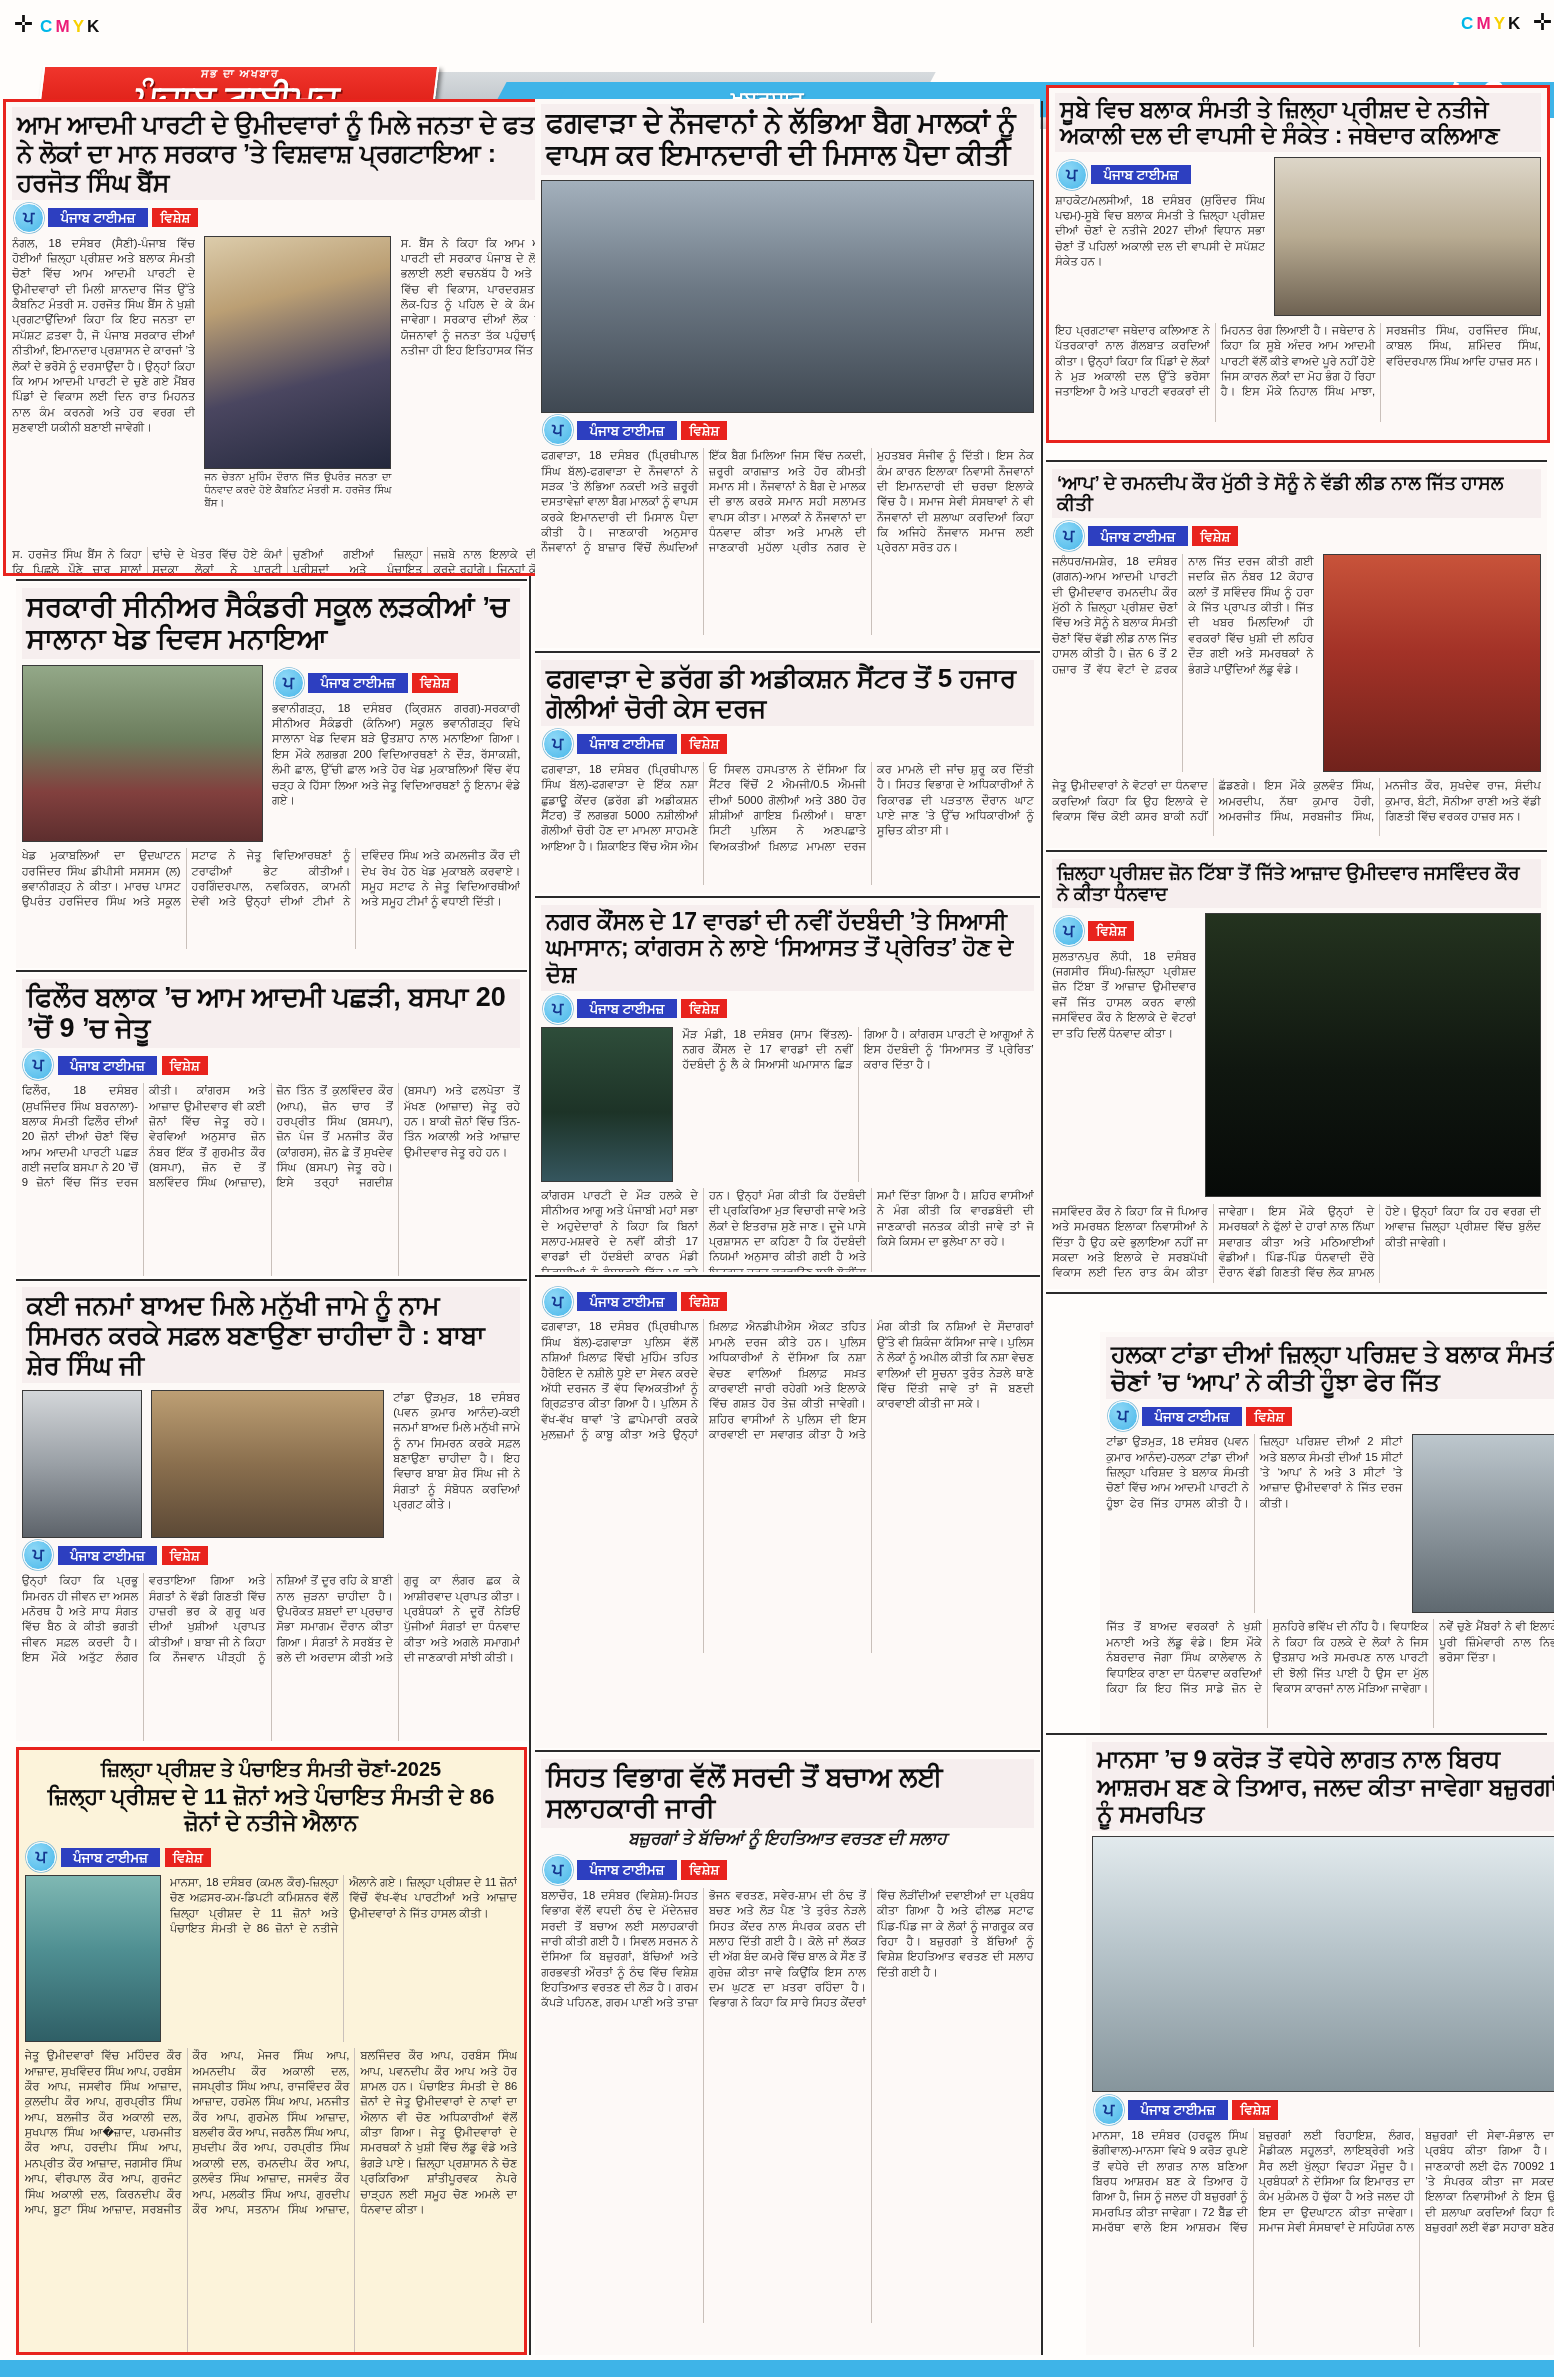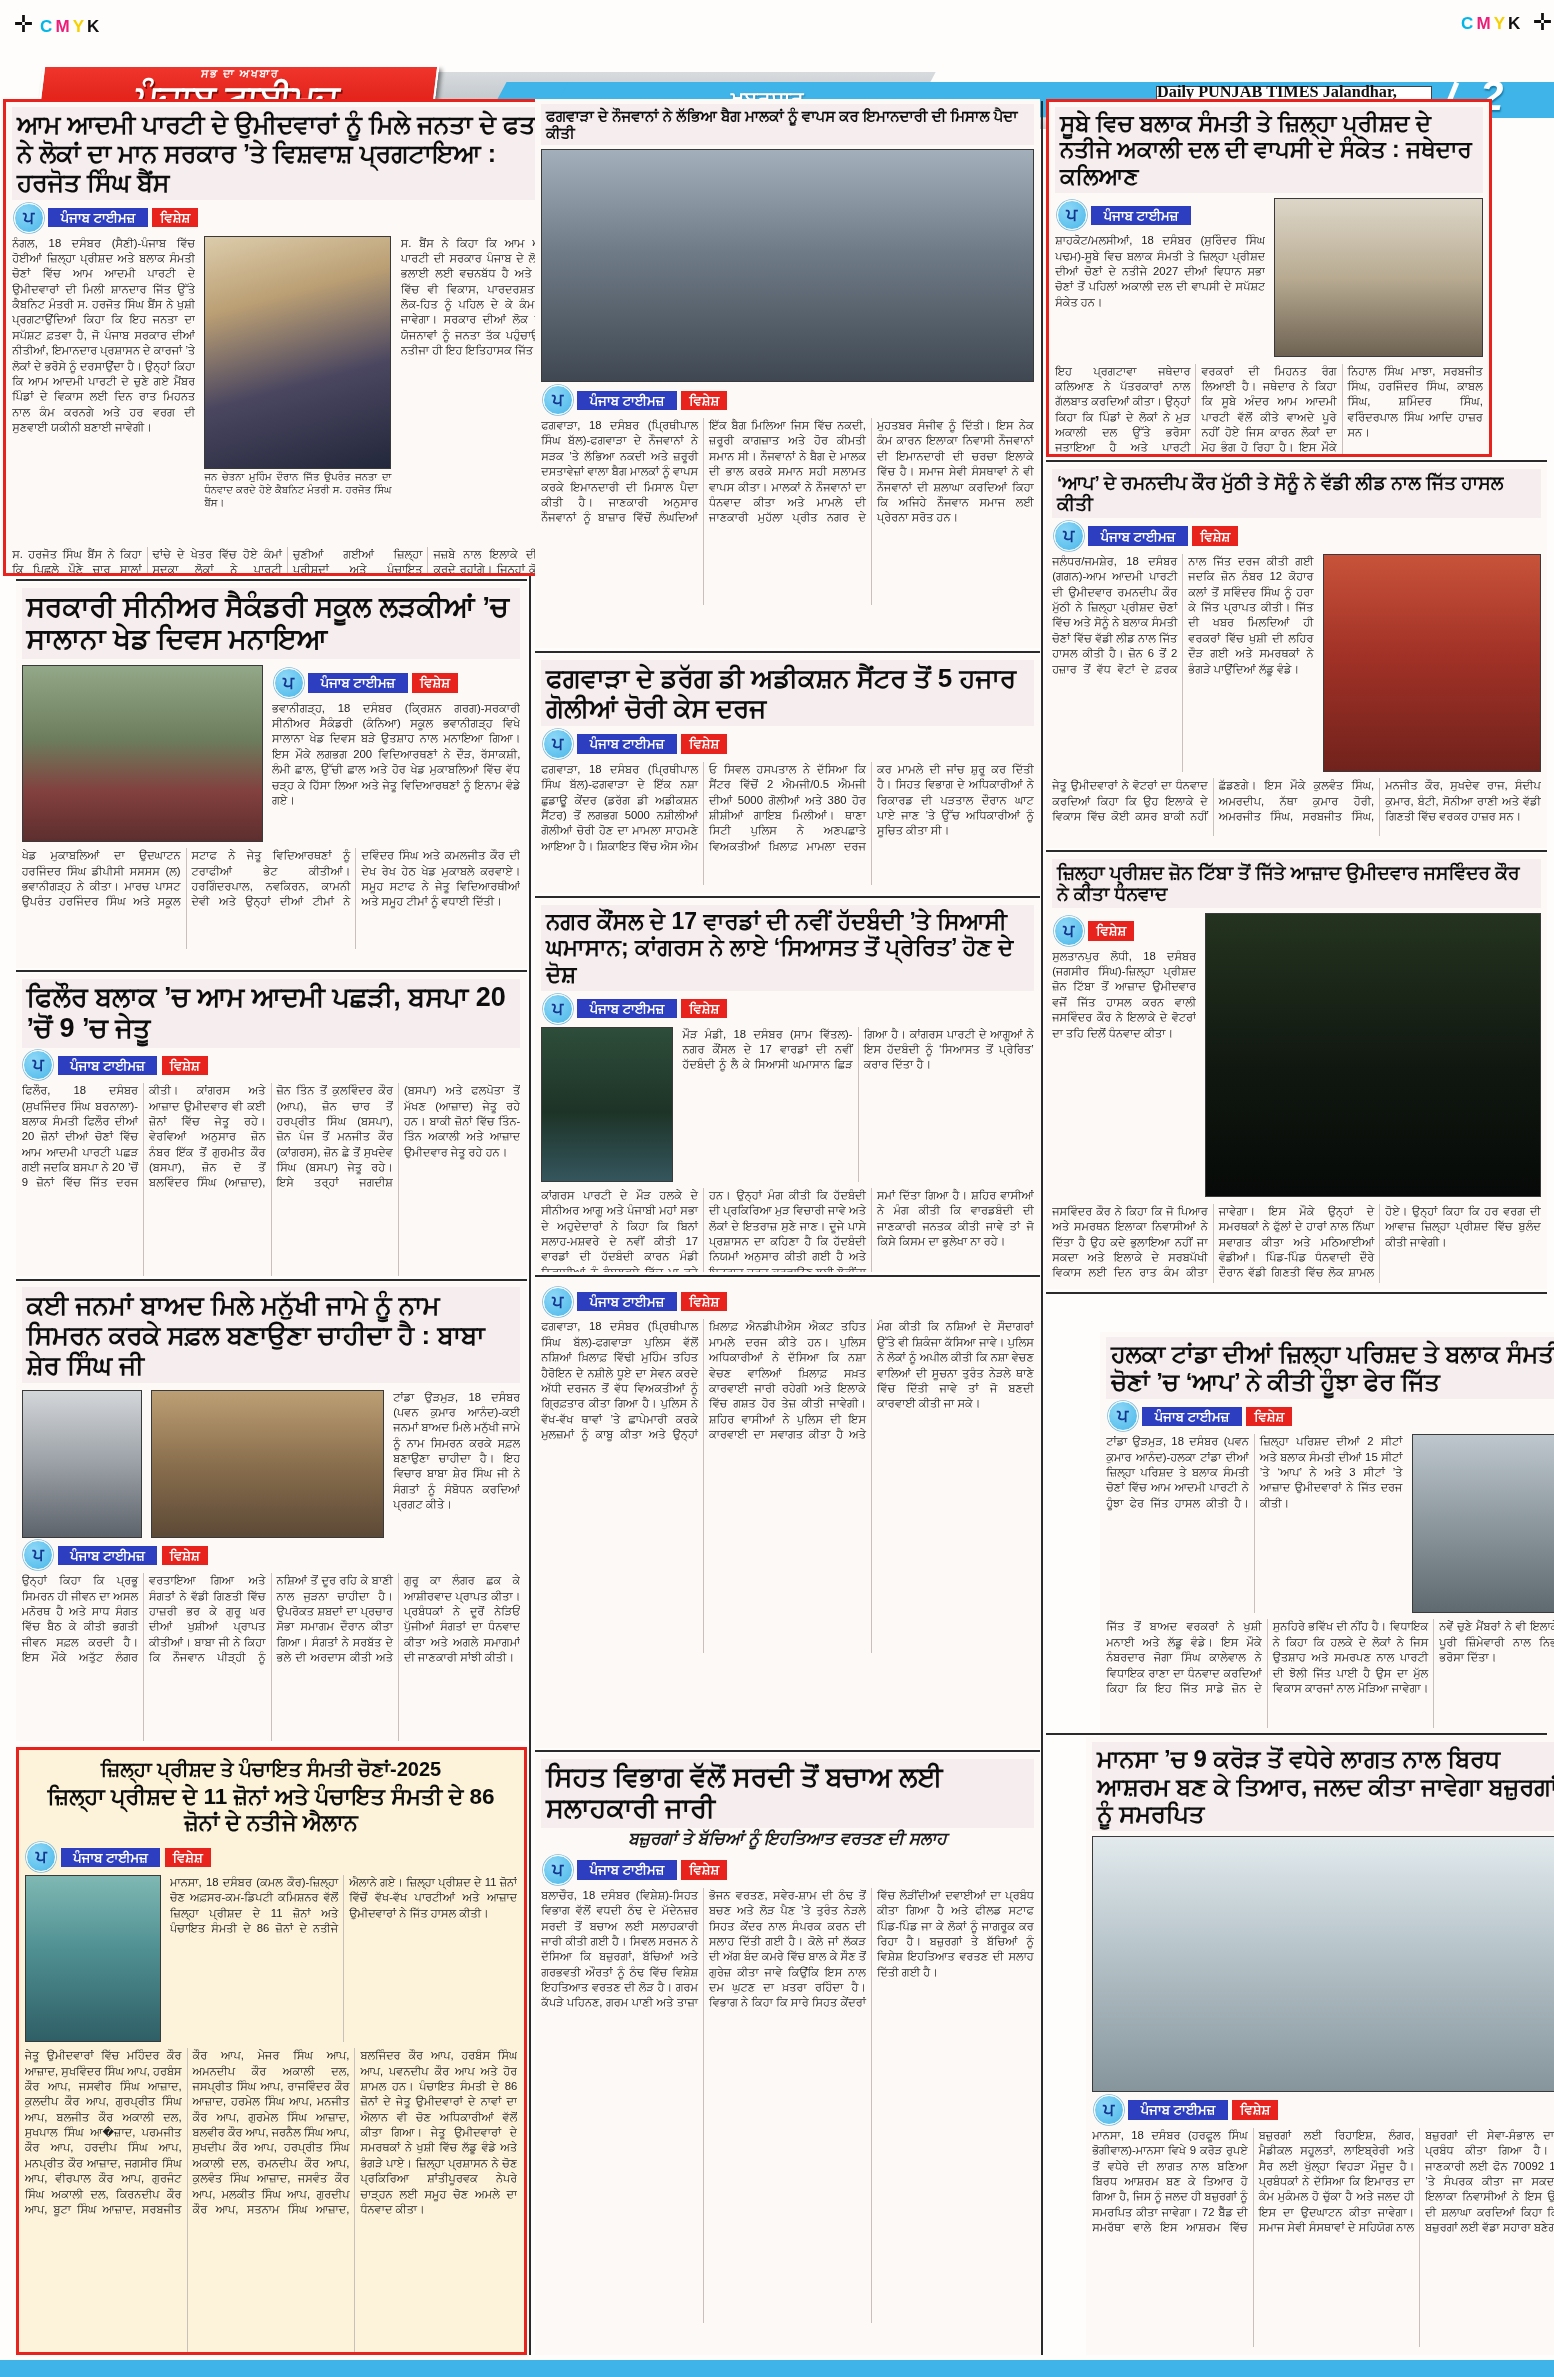--- a/index.html
+++ b/index.html
@@ -163,21 +163,21 @@
       <div class="sp-chip">ਵਿਸ਼ੇਸ਼</div>
     </div>
     <div class="row">
       <div class="ph p-official" style="width:136px;height:167px;"></div>
       <div class="bd" style="flex:1;height:167px;columns:2;">ਮਾਨਸਾ, 18 ਦਸੰਬਰ (ਕਮਲ ਕੌਰ)-ਜ਼ਿਲ੍ਹਾ ਚੋਣ ਅਫ਼ਸਰ-ਕਮ-ਡਿਪਟੀ ਕਮਿਸ਼ਨਰ ਵੱਲੋਂ ਜ਼ਿਲ੍ਹਾ ਪ੍ਰੀਸ਼ਦ ਦੇ 11 ਜ਼ੋਨਾਂ ਅਤੇ ਪੰਚਾਇਤ ਸੰਮਤੀ ਦੇ 86 ਜ਼ੋਨਾਂ ਦੇ ਨਤੀਜੇ ਐਲਾਨੇ ਗਏ। ਜ਼ਿਲ੍ਹਾ ਪ੍ਰੀਸ਼ਦ ਦੇ 11 ਜ਼ੋਨਾਂ ਵਿੱਚੋਂ ਵੱਖ-ਵੱਖ ਪਾਰਟੀਆਂ ਅਤੇ ਆਜ਼ਾਦ ਉਮੀਦਵਾਰਾਂ ਨੇ ਜਿੱਤ ਹਾਸਲ ਕੀਤੀ।</div>
     </div>
     <div class="bd" style="margin-top:6.2px;height:311px;columns:3;">ਜੇਤੂ ਉਮੀਦਵਾਰਾਂ ਵਿੱਚ ਮਹਿੰਦਰ ਕੌਰ ਆਜ਼ਾਦ, ਸੁਖਵਿੰਦਰ ਸਿੰਘ ਆਪ, ਹਰਬੰਸ ਕੌਰ ਆਪ, ਜਸਵੀਰ ਸਿੰਘ ਆਜ਼ਾਦ, ਕੁਲਦੀਪ ਕੌਰ ਆਪ, ਗੁਰਪ੍ਰੀਤ ਸਿੰਘ ਆਪ, ਬਲਜੀਤ ਕੌਰ ਅਕਾਲੀ ਦਲ, ਸੁਖਪਾਲ ਸਿੰਘ ਆ�ਜ਼ਾਦ, ਪਰਮਜੀਤ ਕੌਰ ਆਪ, ਹਰਦੀਪ ਸਿੰਘ ਆਪ, ਮਨਪ੍ਰੀਤ ਕੌਰ ਆਜ਼ਾਦ, ਜਗਸੀਰ ਸਿੰਘ ਆਪ, ਵੀਰਪਾਲ ਕੌਰ ਆਪ, ਗੁਰਜੰਟ ਸਿੰਘ ਅਕਾਲੀ ਦਲ, ਕਿਰਨਦੀਪ ਕੌਰ ਆਪ, ਬੂਟਾ ਸਿੰਘ ਆਜ਼ਾਦ, ਸਰਬਜੀਤ ਕੌਰ ਆਪ, ਮੇਜਰ ਸਿੰਘ ਆਪ, ਅਮਨਦੀਪ ਕੌਰ ਅਕਾਲੀ ਦਲ, ਜਸਪ੍ਰੀਤ ਸਿੰਘ ਆਪ, ਰਾਜਵਿੰਦਰ ਕੌਰ ਆਜ਼ਾਦ, ਹਰਮੇਲ ਸਿੰਘ ਆਪ, ਮਨਜੀਤ ਕੌਰ ਆਪ, ਗੁਰਮੇਲ ਸਿੰਘ ਆਜ਼ਾਦ, ਬਲਵੀਰ ਕੌਰ ਆਪ, ਜਰਨੈਲ ਸਿੰਘ ਆਪ, ਸੁਖਦੀਪ ਕੌਰ ਆਪ, ਹਰਪ੍ਰੀਤ ਸਿੰਘ ਅਕਾਲੀ ਦਲ, ਰਮਨਦੀਪ ਕੌਰ ਆਪ, ਕੁਲਵੰਤ ਸਿੰਘ ਆਜ਼ਾਦ, ਜਸਵੰਤ ਕੌਰ ਆਪ, ਮਲਕੀਤ ਸਿੰਘ ਆਪ, ਗੁਰਦੀਪ ਕੌਰ ਆਪ, ਸਤਨਾਮ ਸਿੰਘ ਆਜ਼ਾਦ, ਬਲਜਿੰਦਰ ਕੌਰ ਆਪ, ਹਰਬੰਸ ਸਿੰਘ ਆਪ, ਪਵਨਦੀਪ ਕੌਰ ਆਪ ਅਤੇ ਹੋਰ ਸ਼ਾਮਲ ਹਨ। ਪੰਚਾਇਤ ਸੰਮਤੀ ਦੇ 86 ਜ਼ੋਨਾਂ ਦੇ ਜੇਤੂ ਉਮੀਦਵਾਰਾਂ ਦੇ ਨਾਵਾਂ ਦਾ ਐਲਾਨ ਵੀ ਚੋਣ ਅਧਿਕਾਰੀਆਂ ਵੱਲੋਂ ਕੀਤਾ ਗਿਆ। ਜੇਤੂ ਉਮੀਦਵਾਰਾਂ ਦੇ ਸਮਰਥਕਾਂ ਨੇ ਖੁਸ਼ੀ ਵਿੱਚ ਲੱਡੂ ਵੰਡੇ ਅਤੇ ਭੰਗੜੇ ਪਾਏ। ਜ਼ਿਲ੍ਹਾ ਪ੍ਰਸ਼ਾਸਨ ਨੇ ਚੋਣ ਪ੍ਰਕਿਰਿਆ ਸ਼ਾਂਤੀਪੂਰਵਕ ਨੇਪਰੇ ਚਾੜ੍ਹਨ ਲਈ ਸਮੂਹ ਚੋਣ ਅਮਲੇ ਦਾ ਧੰਨਵਾਦ ਕੀਤਾ।</div>
   </div>
 
   <div class="art" style="left:535px;top:99px;width:505px;height:549px;">
-    <div class="hl" style="font-size:15px;">ਫਗਵਾੜਾ ਦੇ ਨੌਜਵਾਨਾਂ ਨੇ ਲੱਭਿਆ ਬੈਗ ਮਾਲਕਾਂ ਨੂੰ ਵਾਪਸ ਕਰ ਇਮਾਨਦਾਰੀ ਦੀ ਮਿਸਾਲ ਪੈਦਾ ਕੀਤੀ</div>
+    <div class="hl" style="font-size:28px;">ਫਗਵਾੜਾ ਦੇ ਨੌਜਵਾਨਾਂ ਨੇ ਲੱਭਿਆ ਬੈਗ ਮਾਲਕਾਂ ਨੂੰ ਵਾਪਸ ਕਰ ਇਮਾਨਦਾਰੀ ਦੀ ਮਿਸਾਲ ਪੈਦਾ ਕੀਤੀ</div>
     <div class="ph p-bag" style="width:100%;height:233px;margin-top:4.7px;"></div>
     <div class="byline">
       <div class="pt-ic">ਪ</div>
       <div class="pt-chip">ਪੰਜਾਬ ਟਾਈਮਜ਼</div>
       <div class="sp-chip">ਵਿਸ਼ੇਸ਼</div>
     </div>
     <div class="bd" style="height:187px;columns:3;">ਫਗਵਾੜਾ, 18 ਦਸੰਬਰ (ਪ੍ਰਿਥੀਪਾਲ ਸਿੰਘ ਬੱਲ)-ਫਗਵਾੜਾ ਦੇ ਨੌਜਵਾਨਾਂ ਨੇ ਸੜਕ ’ਤੇ ਲੱਭਿਆ ਨਕਦੀ ਅਤੇ ਜ਼ਰੂਰੀ ਦਸਤਾਵੇਜ਼ਾਂ ਵਾਲਾ ਬੈਗ ਮਾਲਕਾਂ ਨੂੰ ਵਾਪਸ ਕਰਕੇ ਇਮਾਨਦਾਰੀ ਦੀ ਮਿਸਾਲ ਪੈਦਾ ਕੀਤੀ ਹੈ। ਜਾਣਕਾਰੀ ਅਨੁਸਾਰ ਨੌਜਵਾਨਾਂ ਨੂੰ ਬਾਜ਼ਾਰ ਵਿੱਚੋਂ ਲੰਘਦਿਆਂ ਇੱਕ ਬੈਗ ਮਿਲਿਆ ਜਿਸ ਵਿੱਚ ਨਕਦੀ, ਜ਼ਰੂਰੀ ਕਾਗਜ਼ਾਤ ਅਤੇ ਹੋਰ ਕੀਮਤੀ ਸਮਾਨ ਸੀ। ਨੌਜਵਾਨਾਂ ਨੇ ਬੈਗ ਦੇ ਮਾਲਕ ਦੀ ਭਾਲ ਕਰਕੇ ਸਮਾਨ ਸਹੀ ਸਲਾਮਤ ਵਾਪਸ ਕੀਤਾ। ਮਾਲਕਾਂ ਨੇ ਨੌਜਵਾਨਾਂ ਦਾ ਧੰਨਵਾਦ ਕੀਤਾ ਅਤੇ ਮਾਮਲੇ ਦੀ ਜਾਣਕਾਰੀ ਮੁਹੱਲਾ ਪ੍ਰੀਤ ਨਗਰ ਦੇ ਮੁਹਤਬਰ ਸੰਜੀਵ ਨੂੰ ਦਿੱਤੀ। ਇਸ ਨੇਕ ਕੰਮ ਕਾਰਨ ਇਲਾਕਾ ਨਿਵਾਸੀ ਨੌਜਵਾਨਾਂ ਦੀ ਇਮਾਨਦਾਰੀ ਦੀ ਚਰਚਾ ਇਲਾਕੇ ਵਿੱਚ ਹੈ। ਸਮਾਜ ਸੇਵੀ ਸੰਸਥਾਵਾਂ ਨੇ ਵੀ ਨੌਜਵਾਨਾਂ ਦੀ ਸ਼ਲਾਘਾ ਕਰਦਿਆਂ ਕਿਹਾ ਕਿ ਅਜਿਹੇ ਨੌਜਵਾਨ ਸਮਾਜ ਲਈ ਪ੍ਰੇਰਨਾ ਸਰੋਤ ਹਨ।</div>
   </div>
 
   <div class="hrule" style="left:535px;top:651px;width:505px;"></div>
@@ -225,21 +225,21 @@
     <div class="hl" style="font-size:27px;">ਸਿਹਤ ਵਿਭਾਗ ਵੱਲੋਂ ਸਰਦੀ ਤੋਂ ਬਚਾਅ ਲਈ ਸਲਾਹਕਾਰੀ ਜਾਰੀ</div>
     <div class="sub">ਬਜ਼ੁਰਗਾਂ ਤੇ ਬੱਚਿਆਂ ਨੂੰ ਇਹਤਿਆਤ ਵਰਤਣ ਦੀ ਸਲਾਹ</div>
     <div class="byline">
       <div class="pt-ic">ਪ</div>
       <div class="pt-chip">ਪੰਜਾਬ ਟਾਈਮਜ਼</div>
       <div class="sp-chip">ਵਿਸ਼ੇਸ਼</div>
     </div>
     <div class="bd" style="height:435px;columns:3;">ਬਲਾਚੌਰ, 18 ਦਸੰਬਰ (ਵਿਸ਼ੇਸ਼)-ਸਿਹਤ ਵਿਭਾਗ ਵੱਲੋਂ ਵਧਦੀ ਠੰਢ ਦੇ ਮੱਦੇਨਜ਼ਰ ਸਰਦੀ ਤੋਂ ਬਚਾਅ ਲਈ ਸਲਾਹਕਾਰੀ ਜਾਰੀ ਕੀਤੀ ਗਈ ਹੈ। ਸਿਵਲ ਸਰਜਨ ਨੇ ਦੱਸਿਆ ਕਿ ਬਜ਼ੁਰਗਾਂ, ਬੱਚਿਆਂ ਅਤੇ ਗਰਭਵਤੀ ਔਰਤਾਂ ਨੂੰ ਠੰਢ ਵਿੱਚ ਵਿਸ਼ੇਸ਼ ਇਹਤਿਆਤ ਵਰਤਣ ਦੀ ਲੋੜ ਹੈ। ਗਰਮ ਕੱਪੜੇ ਪਹਿਨਣ, ਗਰਮ ਪਾਣੀ ਅਤੇ ਤਾਜ਼ਾ ਭੋਜਨ ਵਰਤਣ, ਸਵੇਰ-ਸ਼ਾਮ ਦੀ ਠੰਢ ਤੋਂ ਬਚਣ ਅਤੇ ਲੋੜ ਪੈਣ ’ਤੇ ਤੁਰੰਤ ਨੇੜਲੇ ਸਿਹਤ ਕੇਂਦਰ ਨਾਲ ਸੰਪਰਕ ਕਰਨ ਦੀ ਸਲਾਹ ਦਿੱਤੀ ਗਈ ਹੈ। ਕੋਲੇ ਜਾਂ ਲੱਕੜ ਦੀ ਅੱਗ ਬੰਦ ਕਮਰੇ ਵਿੱਚ ਬਾਲ ਕੇ ਸੌਣ ਤੋਂ ਗੁਰੇਜ਼ ਕੀਤਾ ਜਾਵੇ ਕਿਉਂਕਿ ਇਸ ਨਾਲ ਦਮ ਘੁਟਣ ਦਾ ਖ਼ਤਰਾ ਰਹਿੰਦਾ ਹੈ। ਵਿਭਾਗ ਨੇ ਕਿਹਾ ਕਿ ਸਾਰੇ ਸਿਹਤ ਕੇਂਦਰਾਂ ਵਿੱਚ ਲੋੜੀਂਦੀਆਂ ਦਵਾਈਆਂ ਦਾ ਪ੍ਰਬੰਧ ਕੀਤਾ ਗਿਆ ਹੈ ਅਤੇ ਫੀਲਡ ਸਟਾਫ ਪਿੰਡ-ਪਿੰਡ ਜਾ ਕੇ ਲੋਕਾਂ ਨੂੰ ਜਾਗਰੂਕ ਕਰ ਰਿਹਾ ਹੈ। ਬਜ਼ੁਰਗਾਂ ਤੇ ਬੱਚਿਆਂ ਨੂੰ ਵਿਸ਼ੇਸ਼ ਇਹਤਿਆਤ ਵਰਤਣ ਦੀ ਸਲਾਹ ਦਿੱਤੀ ਗਈ ਹੈ।</div>
   </div>
 
-  <div class="art redbox" style="left:1046px;top:99px;width:446px;height:358px;">
+  <div class="art redbox" style="left:1046px;top:85px;width:504px;height:358px;">
     <div class="hl" style="font-size:23px;">ਸੂਬੇ ਵਿਚ ਬਲਾਕ ਸੰਮਤੀ ਤੇ ਜ਼ਿਲ੍ਹਾ ਪ੍ਰੀਸ਼ਦ ਦੇ ਨਤੀਜੇ ਅਕਾਲੀ ਦਲ ਦੀ ਵਾਪਸੀ ਦੇ ਸੰਕੇਤ : ਜਥੇਦਾਰ ਕਲਿਆਣ</div>
     <div class="row" style="margin-top:4.7px;">
       <div style="width:210px;flex:0 0 auto;">
         <div class="byline">
           <div class="pt-ic">ਪ</div>
           <div class="pt-chip">ਪੰਜਾਬ ਟਾਈਮਜ਼</div>
         </div>
         <div class="bd" style="height:124px;columns:1;">ਸ਼ਾਹਕੋਟ/ਮਲਸੀਆਂ, 18 ਦਸੰਬਰ (ਸੁਰਿੰਦਰ ਸਿੰਘ ਪਢਮ)-ਸੂਬੇ ਵਿਚ ਬਲਾਕ ਸੰਮਤੀ ਤੇ ਜ਼ਿਲ੍ਹਾ ਪ੍ਰੀਸ਼ਦ ਦੀਆਂ ਚੋਣਾਂ ਦੇ ਨਤੀਜੇ 2027 ਦੀਆਂ ਵਿਧਾਨ ਸਭਾ ਚੋਣਾਂ ਤੋਂ ਪਹਿਲਾਂ ਅਕਾਲੀ ਦਲ ਦੀ ਵਾਪਸੀ ਦੇ ਸਪੱਸ਼ਟ ਸੰਕੇਤ ਹਨ।</div>
       </div>
       <div class="ph p-akali" style="flex:1;height:159px;"></div>

